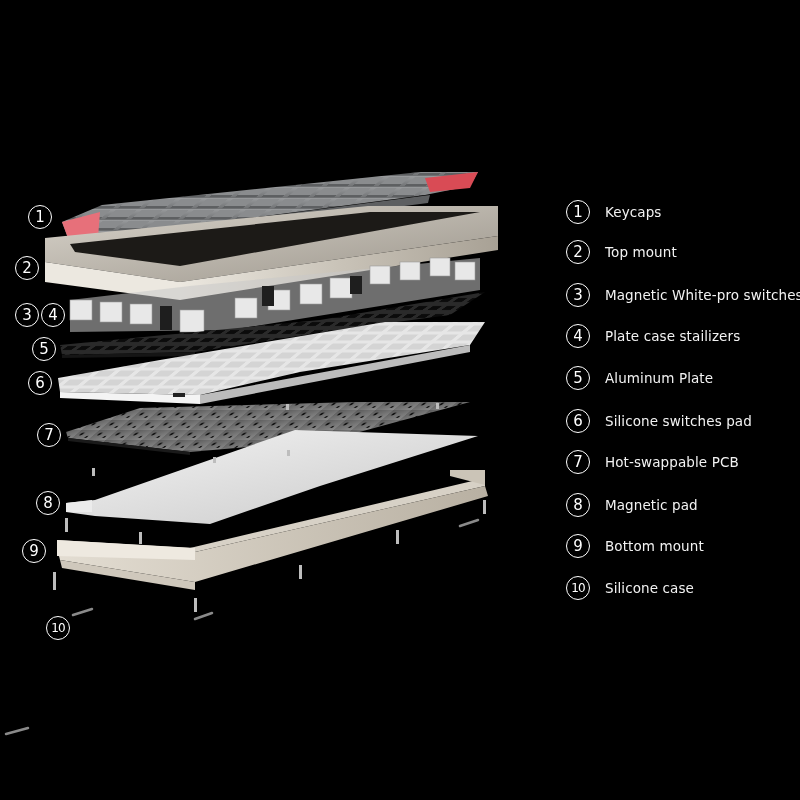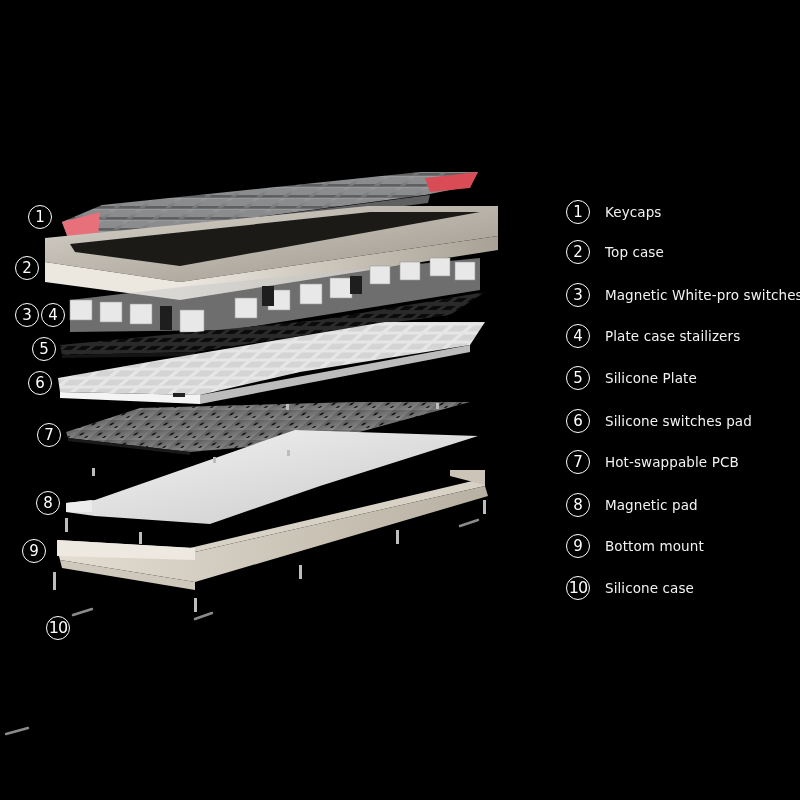--- a/index.html
+++ b/index.html
@@ -1,21 +1,21 @@
 <!DOCTYPE html>
 <html><head>
 <meta charset="utf-8">
 <style>
   html, body { margin:0; padding:0; background:#000; }
   body { width:800px; height:800px; position:relative; overflow:hidden; font-family:"DejaVu Sans", sans-serif; color:#fff; }
   #stage { position:absolute; left:0; top:0; width:800px; height:800px; }
   svg.diagram { position:absolute; left:0; top:0; width:800px; height:800px; }
   .callout { position:absolute; width:24px; height:24px; border:1.6px solid #fff; border-radius:50%; box-sizing:border-box;
              display:flex; align-items:center; justify-content:center; font-size:15px; line-height:1; color:#fff; }
-  .callout.small { font-size:16px; letter-spacing:-1px; }
+  .callout.small { font-size:12px; letter-spacing:-1px; }
   .legend { position:absolute; left:566px; top:0; width:234px; }
   .legend-item { position:absolute; left:0; height:24px; display:flex; align-items:center; white-space:nowrap; }
   .legend-item .callout { position:relative; }
   .legend-label { margin-left:15px; font-size:13.5px; color:#f2f2f2; letter-spacing:0.1px; }
 </style>
 </head>
 <body>
 
 <div id="stage">
 
@@ -171,33 +171,33 @@
   <div class="callout" style="left:22px;top:539px;">9</div>
   <div class="callout small" style="left:46px;top:616px;">10</div>
 
   <div class="legend">
     <div class="legend-item" style="top:200px;">
       <div class="callout">1</div>
       <span class="legend-label">Keycaps</span>
     </div>
     <div class="legend-item" style="top:240px;">
       <div class="callout">2</div>
-      <span class="legend-label">Top case</span>
+      <span class="legend-label">Top mount</span>
     </div>
     <div class="legend-item" style="top:283px;">
       <div class="callout">3</div>
       <span class="legend-label">Magnetic White-pro switches</span>
     </div>
     <div class="legend-item" style="top:324px;">
       <div class="callout">4</div>
       <span class="legend-label">Plate case stailizers</span>
     </div>
     <div class="legend-item" style="top:366px;">
       <div class="callout">5</div>
-      <span class="legend-label">Silicone Plate</span>
+      <span class="legend-label">Aluminum Plate</span>
     </div>
     <div class="legend-item" style="top:409px;">
       <div class="callout">6</div>
       <span class="legend-label">Silicone switches pad</span>
     </div>
     <div class="legend-item" style="top:450px;">
       <div class="callout">7</div>
       <span class="legend-label">Hot-swappable PCB</span>
     </div>
     <div class="legend-item" style="top:493px;">

